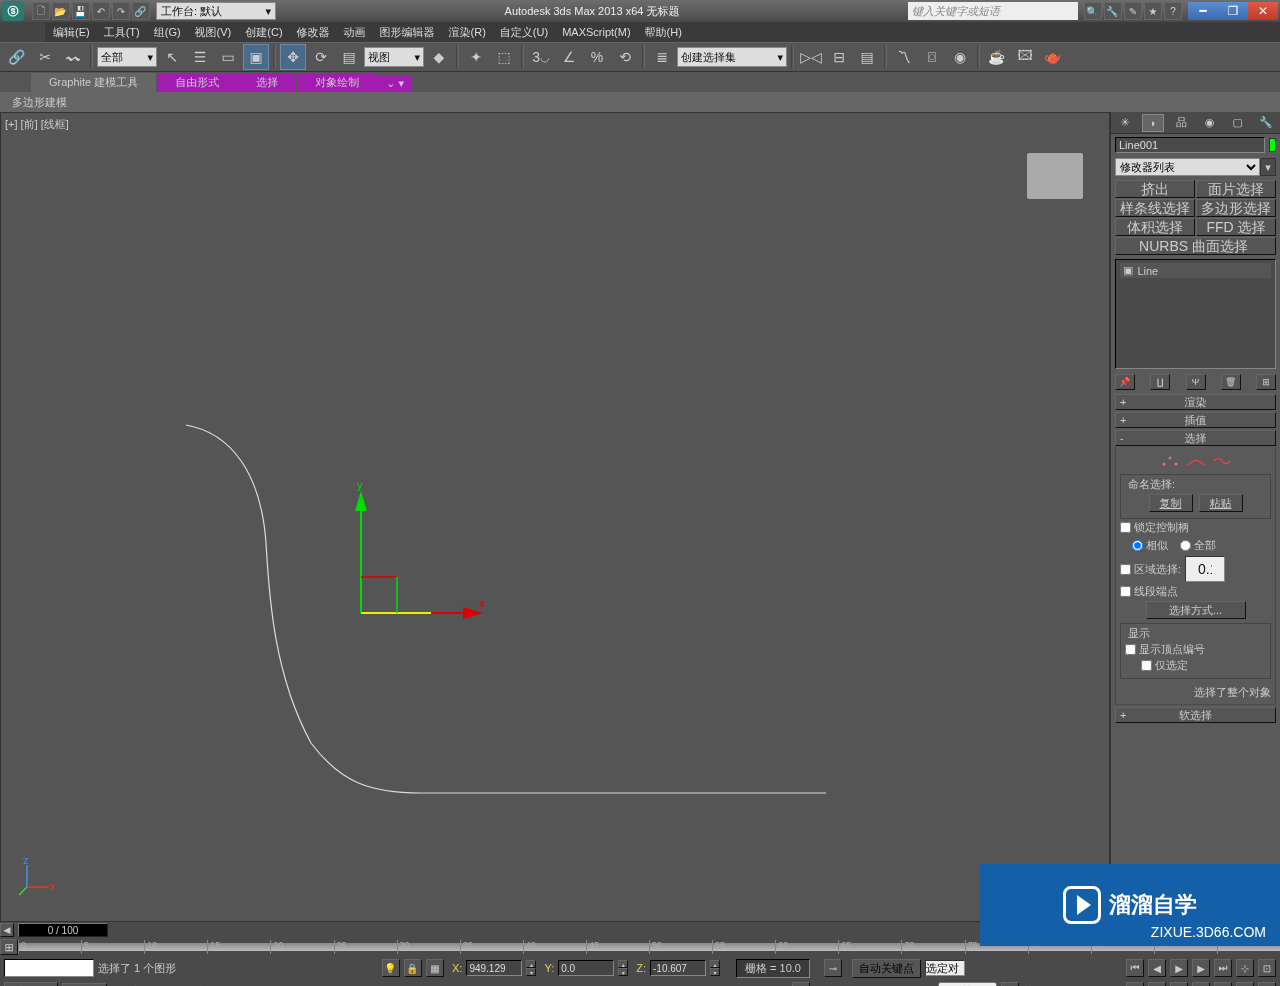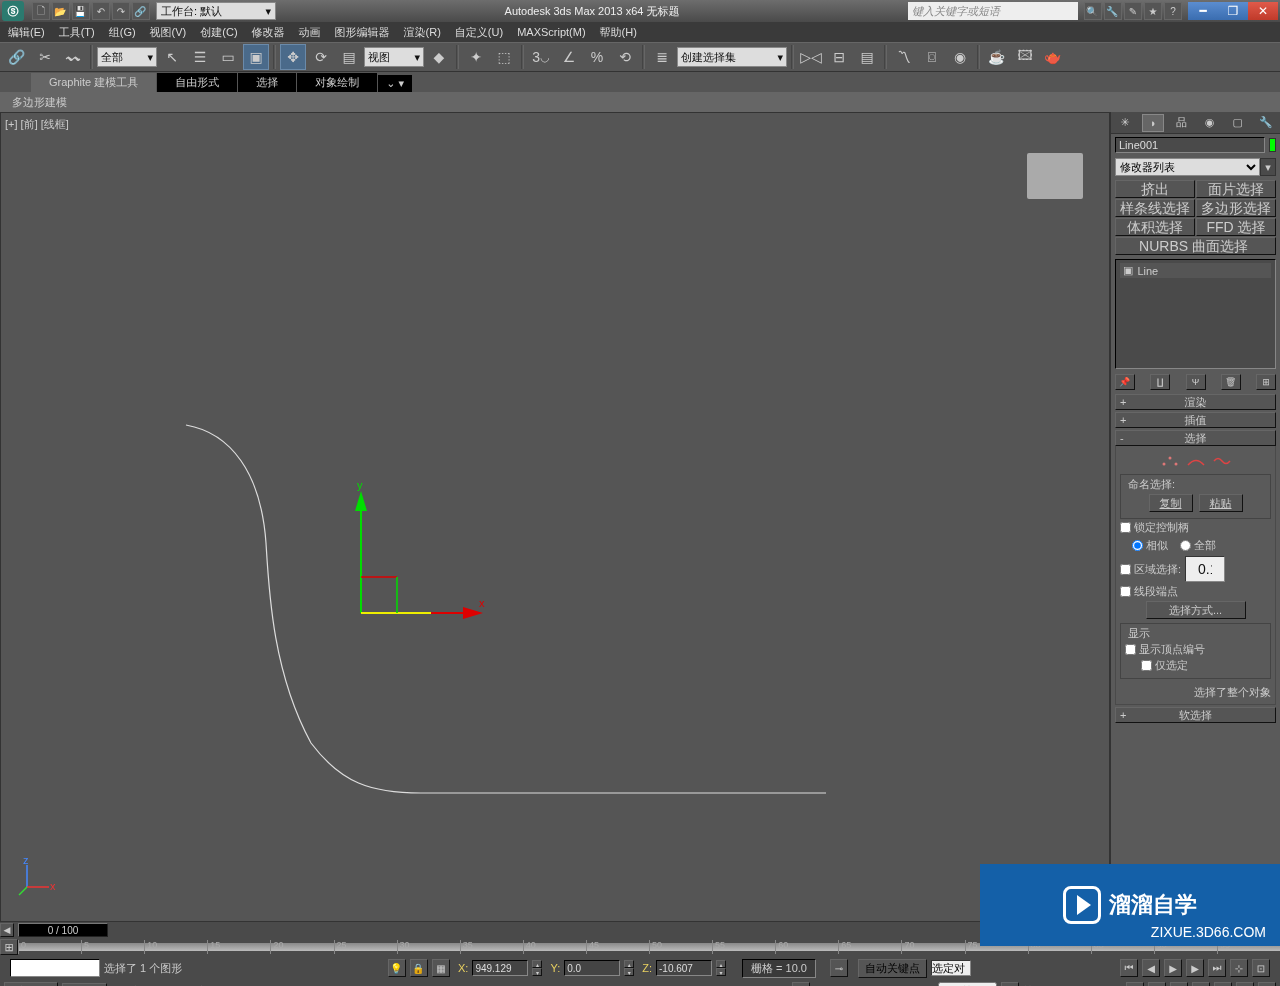--- a/index.html
+++ b/index.html
@@ -11,29 +11,29 @@
 .ws-select { margin-left: 6px; width: 120px; height: 18px; background: #ddd; border: 1px solid #888; font-size: 11px; color: #111; padding: 0 4px; display: flex; align-items: center; justify-content: space-between;}
 .title-text { flex: 1; text-align: center; color: #eee; }
 .search-bar { width: 170px; height: 18px; background: #eee; color: #888; font-style: italic; padding: 0 4px; display: flex; align-items: center;}
 .title-right { display: flex; gap: 2px; align-items: center; margin-left: 6px; }
 .title-right .ic { width: 18px; height: 18px; background: #555; border: 1px solid #666; display:flex;align-items:center;justify-content:center;font-size:10px;}
 .win-ctrls { display: flex; margin-left: 6px; }
 .win-ctrls div { width: 30px; height: 18px; display: flex; align-items: center; justify-content: center; font-size: 12px; }
 .min-btn { background: linear-gradient(#5b8dd0,#3a6db0); color:#fff;}
 .max-btn { background: linear-gradient(#5b8dd0,#3a6db0); color:#fff;}
 .close-btn { background: linear-gradient(#e05a4a,#c03a2a); color: #fff; }
-.menubar { height: 20px; background: #3a3a3a; display: flex; align-items: center; padding: 0 8px; gap: 14px; font-size: 12px; }
+.menubar { height: 20px; background: #3a3a3a; display: flex; align-items: center; padding: 0 8px; gap: 14px; font-size: 12px; margin-left: 45px; }
 .menubar span { color: #ddd; }
 .toolbar { height: 30px; background: #555; border-top:1px solid #666; border-bottom:1px solid #333; display: flex; align-items: center; padding: 0 4px; gap: 2px; }
 .tb-ic { width: 26px; height: 26px; background: #555; border: 1px solid #555; display: flex; align-items: center; justify-content: center; font-size: 14px; color: #ccc;}
 .tb-ic.active { background: #4a6a8a; border-color:#6a8aaa;}
 .tb-select { width: 60px; height: 20px; background: #ddd; border: 1px solid #888; font-size: 11px; color: #111; padding: 0 3px; display: flex; align-items: center; justify-content: space-between;}
 .tb-sep { width: 3px; height: 24px; border-left: 1px solid #444; border-right: 1px solid #666; margin: 0 2px;}
 .ribbon-tabs { height: 20px; background: #555; display: flex; align-items: end; padding-left: 12px; gap:1px;}
-.rtab { padding: 2px 18px; background: #000000; font-size: 11px; }
+.rtab { padding: 2px 18px; background: #a21caf; font-size: 11px; }
 .rtab.active { background: #666; margin-left: 19px; }
 .rtab-end { padding: 2px 8px; }
 .ribbon-sub { height: 20px; background: #666; display: flex; align-items: center; padding-left: 12px; font-size: 11px; }
 .main-area { display: flex; height: 810px; }
 .viewport { flex: 1; background: #555; position: relative; border:1px solid #333;}
 .vp-label { position: absolute; top: 4px; left: 4px; font-size: 11px; color: #ccc; }
 .vp-cube { position: absolute; top: 40px; right: 26px; width: 56px; height: 46px; background: #aaa; border-radius: 2px; }
 .side-panel { width: 170px; background: #5a5a5a; display: flex; flex-direction: column; border-left:1px solid #333;}
 .sp-tabs { height: 22px; display: flex; align-items: center; justify-content: space-around; background: #4a4a4a; border-bottom:1px solid #333;}
 .sp-tabs .ic { width: 22px; height: 18px; display:flex;align-items:center;justify-content:center; }
@@ -63,21 +63,21 @@
 .ro-fset { border: 1px solid #444; padding: 3px 4px 4px; margin-top: 4px;}
 .ro-fset-title { margin-top: -9px; background: #5a5a5a; display: inline-block; padding: 0 3px;}
 .timeline-area { background: #444; }
 .time-slider { height: 16px; display: flex; align-items: center; background: #4a4a4a; }
 .time-slider .arrow { width: 14px; height: 14px; background: #555; border:1px outset #666; display:flex;align-items:center;justify-content:center;font-size:9px;}
 .time-slider .thumb { width: 90px; height: 14px; background: #000000; border:1px outset #777; display:flex;align-items:center;justify-content:center;font-size:10px; margin-left: 4px;}
 .time-ruler { height: 18px; background: #4a4a4a; position: relative; display:flex; padding-left:18px;}
 .time-ruler .hdl { width:18px; height:16px; background:#555; border:1px outset #666; position:absolute; left:0; top:1px; display:flex;align-items:center;justify-content:center;}
 .time-ruler .track { flex:1; height:8px; margin-top:5px; background: linear-gradient(#888,#bbb); position:relative;}
 .time-tick { position:absolute; top:-3px; height:14px; border-left:1px solid #888; font-size:9px; color:#aaa; padding-left:2px;}
-.status1 { height: 24px; background: #4a4a4a; display: flex; align-items: center; gap: 4px; padding: 0 10px;}
+.status1 { height: 24px; background: #4a4a4a; display: flex; align-items: center; gap: 4px; padding: 0 4px;}
 .status1 .swatch { width: 90px; height: 18px; background: #fff; border:1px inset #333;}
 .status1 .txt { flex: 0 0 auto; }
 .status1 .ic { width: 18px; height: 18px; background: #555; border:1px outset #666; display:flex;align-items:center;justify-content:center;font-size:10px;}
 .status1 .coord-lbl { color:#e8d060; margin-left:4px;}
 .status1 input.coord { width: 56px; height: 16px; background: #444; color:#ddd; border:1px inset #333; font-size:10px; padding:0 2px;}
 .status1 .spin { display:flex; flex-direction:column;}
 .status1 .spin div { width:10px; height:8px; background:#555; border:1px outset #666; font-size:6px; display:flex;align-items:center;justify-content:center;}
 .status1 .grid-txt { margin-left: 12px; background:#3a3a3a; padding:1px 8px; border:1px inset #333;}
 .status1 .auto-btn { margin-left: 6px; padding: 1px 6px; background:#555; border:1px outset #666;}
 .status1 .named-sel { width: 40px; height: 16px; background:#eee; border:1px inset #888;}

